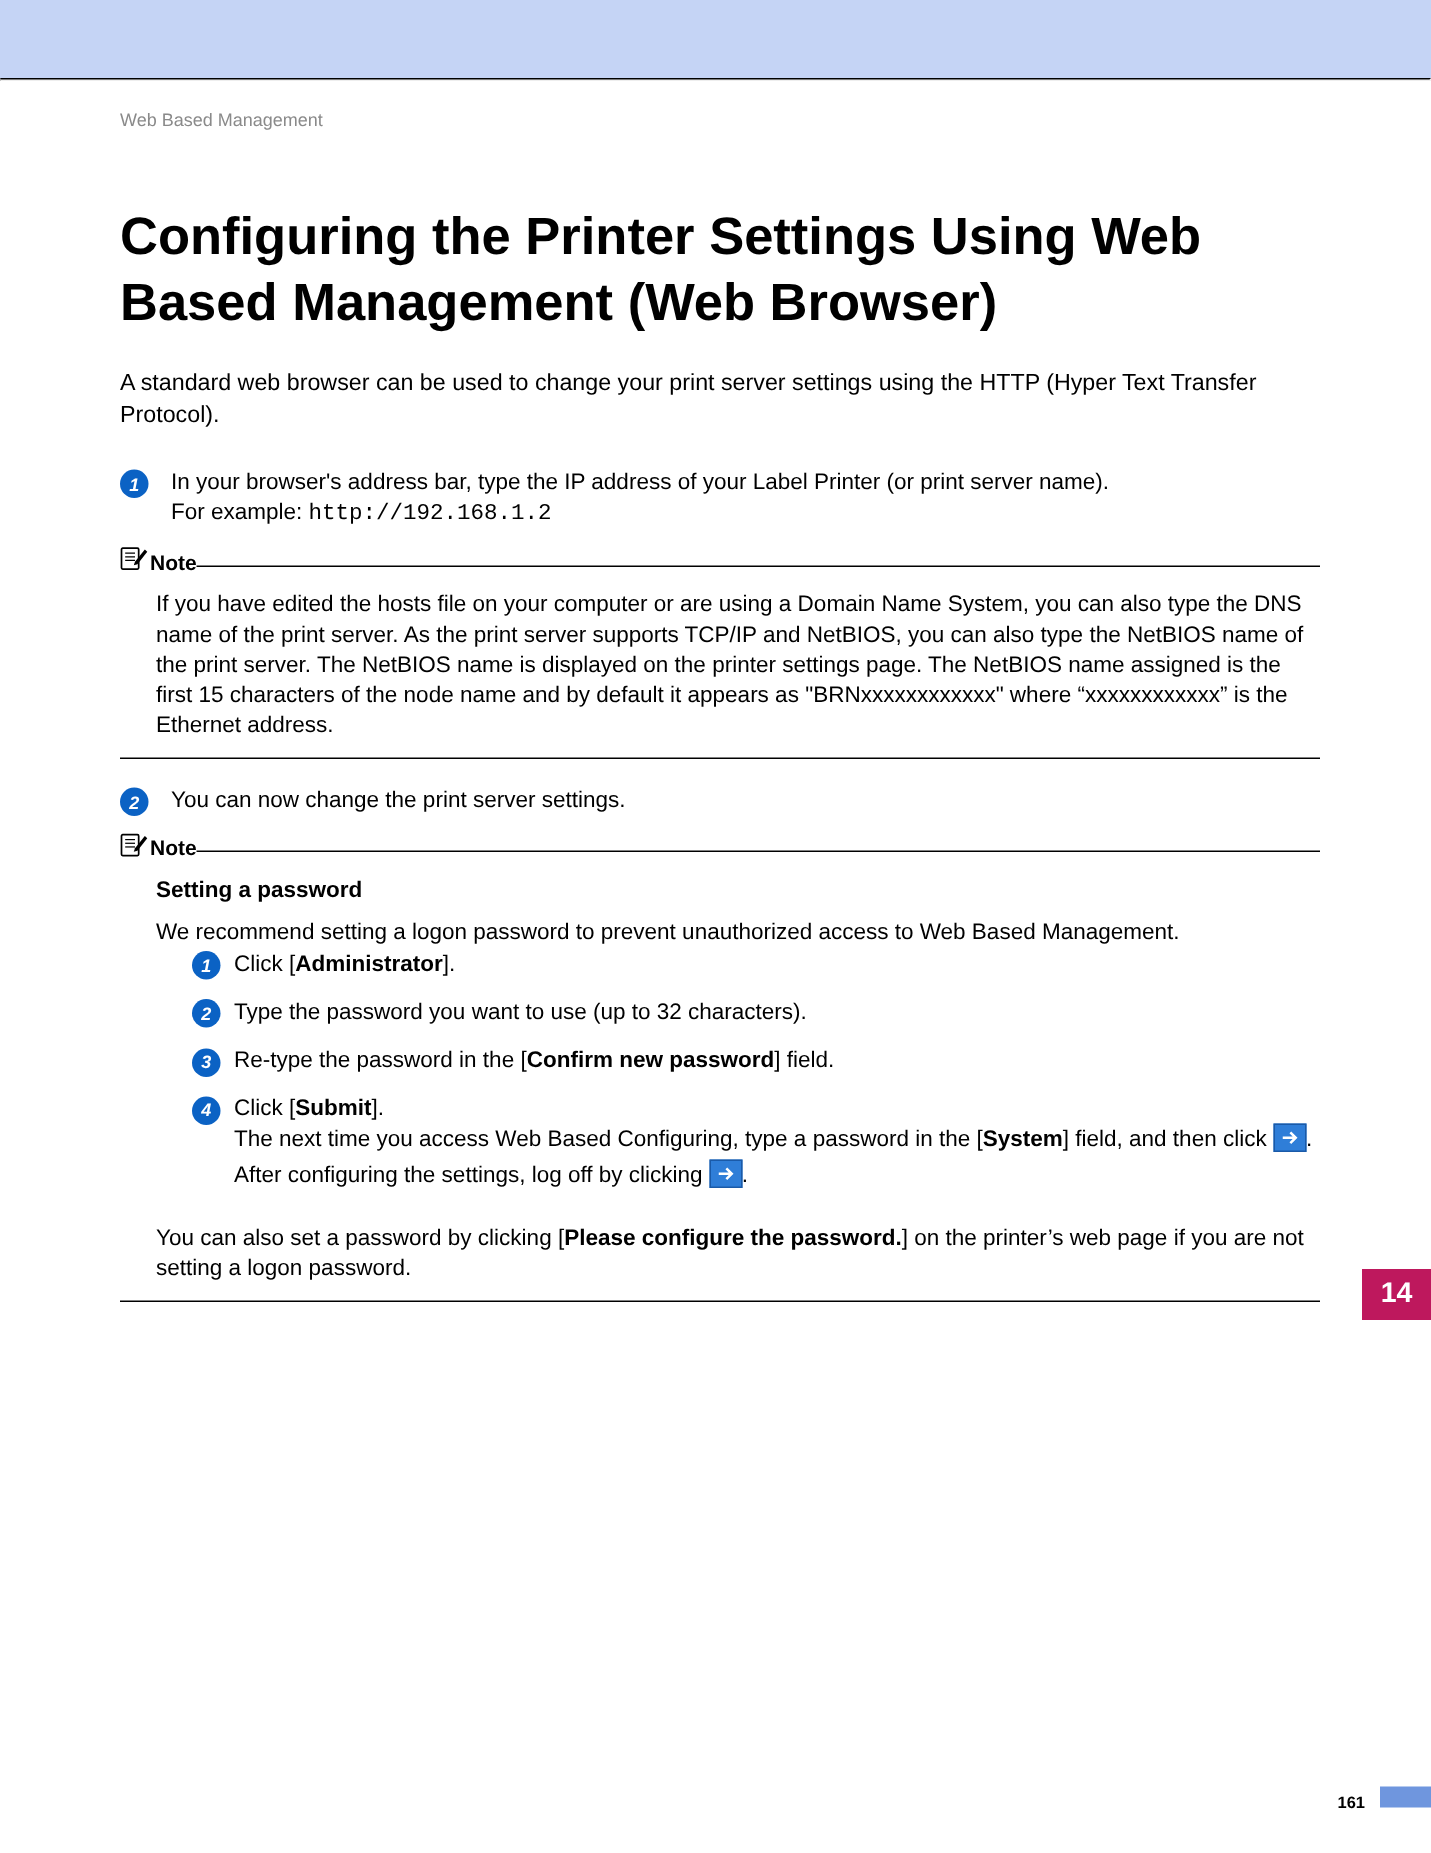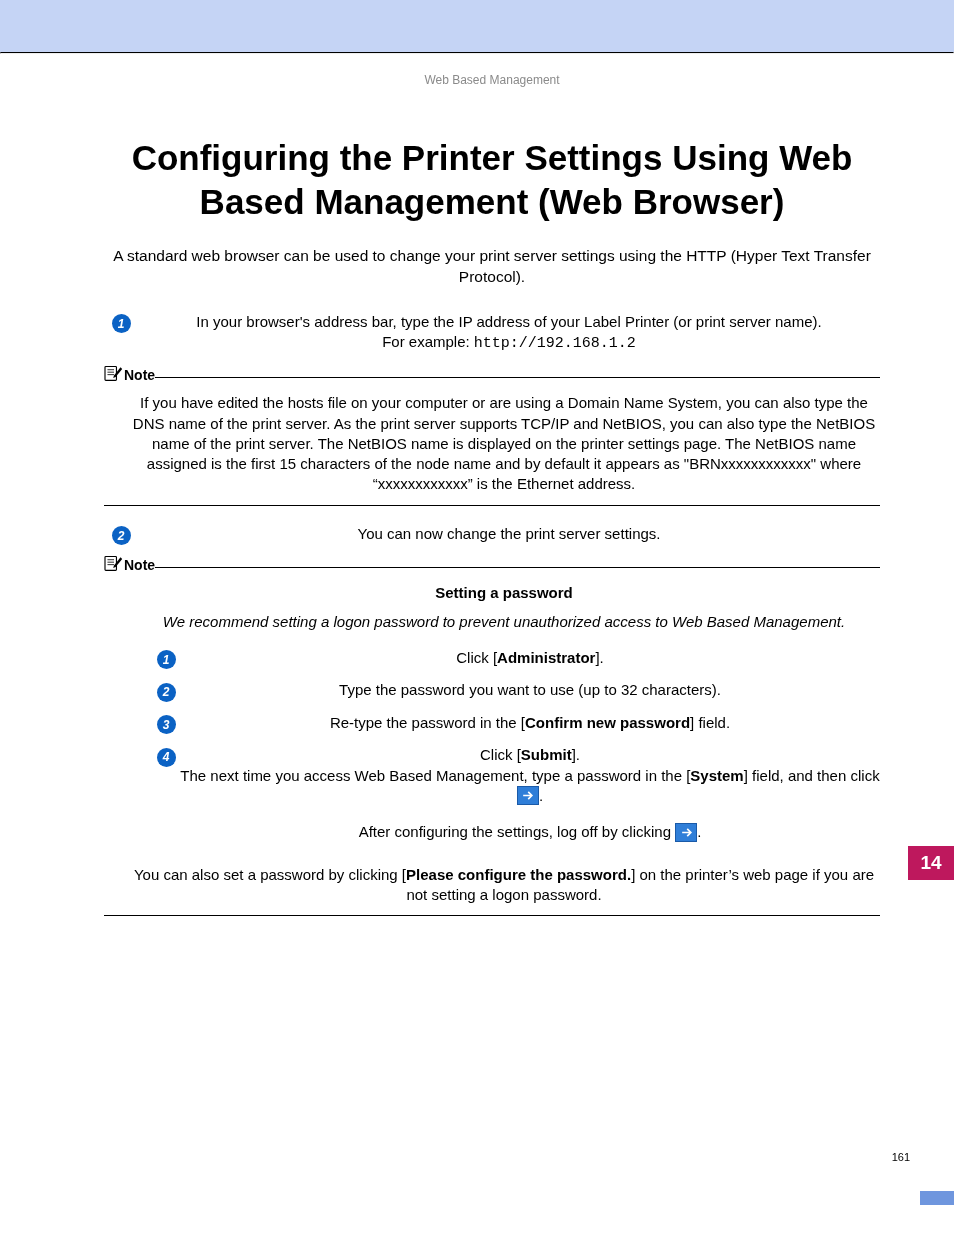--- a/index.html
+++ b/index.html
@@ -19,22 +19,21 @@
   }
   .top-band {
     height: 52px;
     background: #c5d4f5;
   }
   .rule {
     border-top: 1px solid #000;
     margin: 0;
   }
   .content {
-    padding: 14px 74px 0 104px;
-    text-align: center;
+    padding: 14px 74px 0 80px;
   }
   .header-label {
     font-size: 12px;
     color: #8a8a8a;
     margin: 4px 0 0 0;
   }
   h1.title {
     font-size: 35px;
     font-weight: 700;
     margin: 48px 0 22px 0;
@@ -147,23 +146,23 @@
     position: absolute;
     right: 0;
     top: 1191px;
     width: 34px;
     height: 14px;
     background: #6f96de;
   }
   .page-num {
     position: absolute;
     right: 44px;
-    top: 1150px;
+    top: 1195px;
     font-size: 11px;
-    font-weight: 400;
+    font-weight: 700;
   }
   b { font-weight: 700; }
 </style>
 </head>
 <body>
 
 <div class="page">
   <div class="top-band"></div>
   <hr class="rule">
 
@@ -220,21 +219,21 @@
             <line x1="4" y1="10" x2="12" y2="10" stroke="#000" stroke-width="1"></line>
             <line x1="4" y1="13" x2="12" y2="13" stroke="#000" stroke-width="1"></line>
             <path d="M12 14 L20 4 L22 6 L14 16 L11 17 Z" fill="#000"></path>
           </svg>
         </span>
         <span class="note-label">Note</span>
         <span class="line"></span>
       </div>
       <div class="note-body">
         <div style="margin-bottom:8px;"><b>Setting a password</b></div>
-        <div style="margin-bottom:16px;font-style:italic;">We recommend setting a logon password to prevent unauthorized access to Web Based Management.</div>
+        <div style="">We recommend setting a logon password to prevent unauthorized access to Web Based Management.</div>
 
         <div class="nested-steps">
           <div class="step">
             <div class="num"><span class="numcircle">1</span></div>
             <div class="body">
               <span><span>Click [</span><b>Administrator</b><span>].</span></span>
             </div>
           </div>
           <div class="step">
             <div class="num"><span class="numcircle">2</span></div>
@@ -244,28 +243,28 @@
             <div class="num"><span class="numcircle">3</span></div>
             <div class="body">
               <span><span>Re-type the password in the [</span><b>Confirm new password</b><span>] field.</span></span>
             </div>
           </div>
           <div class="step">
             <div class="num"><span class="numcircle">4</span></div>
             <div class="body">
               <div><span>Click [</span><b>Submit</b><span>].</span></div>
               <div>
-                <span>The next time you access Web Based Management, type a password in the [</span><b>System</b><span>] field, and then click </span>
+                <span>The next time you access Web Based Configuring, type a password in the [</span><b>System</b><span>] field, and then click </span>
                 <span class="arrow-box">
                     <svg viewBox="0 0 18 18">
                       <path d="M3 9 H14 M10 4 L15 9 L10 14"></path>
                     </svg>
                   </span><span>.</span>
               </div>
-              <div style="margin-top:16px;">
+              <div style="margin-top:4px;">
                 <span>After configuring the settings, log off by clicking </span>
                 <span class="arrow-box">
                     <svg viewBox="0 0 18 18">
                       <path d="M3 9 H14 M10 4 L15 9 L10 14"></path>
                     </svg>
                   </span><span>.</span>
               </div>
             </div>
           </div>
         </div>

